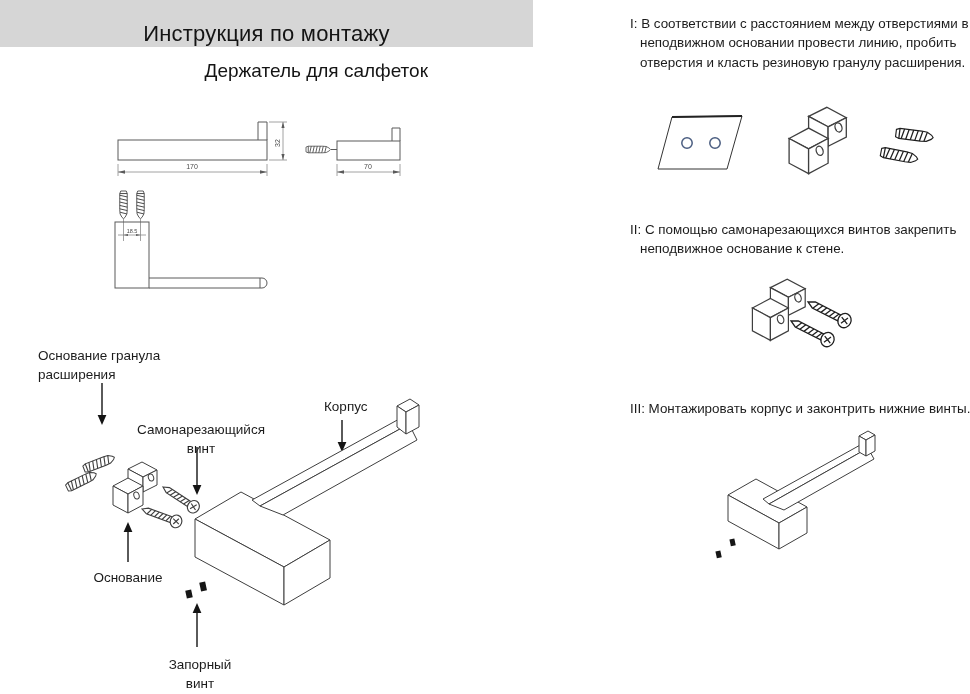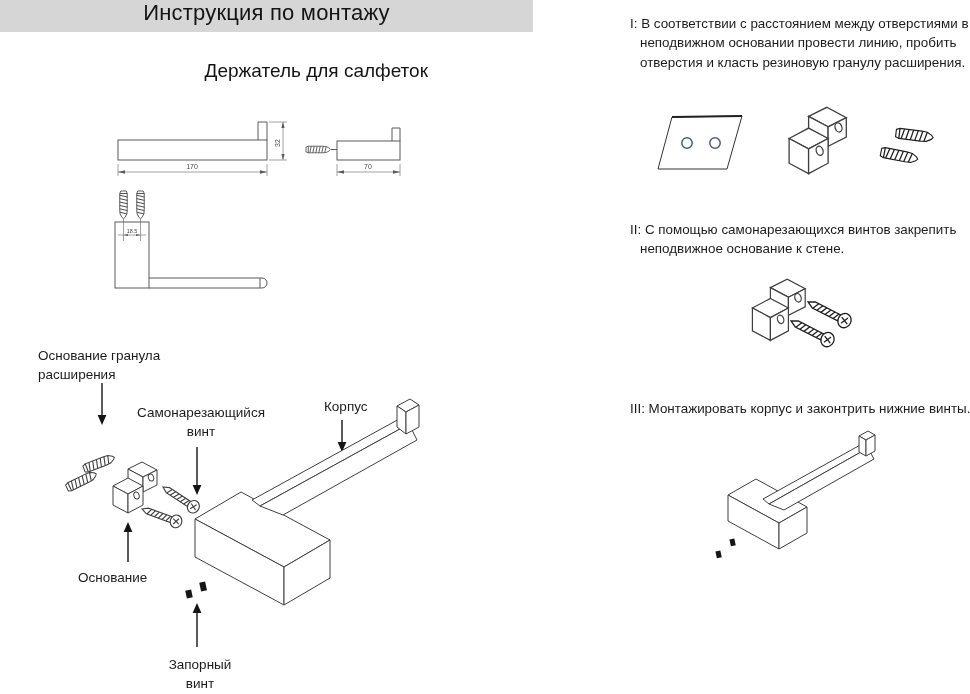--- a/index.html
+++ b/index.html
@@ -1,35 +1,35 @@
 <!DOCTYPE html>
 <html><head>
 <meta charset="utf-8">
 <style>
   html,body{margin:0;padding:0;background:#fff;}
   .page{position:relative;width:970px;height:694px;background:#ffffff;
         font-family:"Liberation Sans",sans-serif;color:#1d1d1d;overflow:hidden;}
 
-  .header-band{position:absolute;left:0;top:0;width:533px;height:32px;background:#d6d6d6;
-               display:flex;align-items:flex-start;justify-content:center;}
+  .header-band{position:absolute;left:0;top:0;width:533px;height:47px;background:#d6d6d6;
+               display:flex;align-items:flex-end;justify-content:center;}
   .title{font-size:22px;color:#141414;letter-spacing:.2px;}
   .subtitle{position:absolute;left:98px;top:60px;width:330px;text-align:right;
             font-size:19px;color:#141414;}
 
   .step-text{position:absolute;font-size:13.4px;line-height:1.44;color:#1c1c1c;
              padding-left:10px;text-indent:-10px;}
   #step1{left:630px;top:14px;width:336px;}
   #step2{left:630px;top:220px;width:336px;}
   #step3{left:630px;top:399px;width:342px;}
 
   .part-label{position:absolute;font-size:13.5px;line-height:1.4;color:#1c1c1c;}
   #lbl-rubber{left:38px;top:347px;width:128px;}
-  #lbl-tapping{left:136px;top:404px;width:130px;text-align:center;}
+  #lbl-tapping{left:136px;top:421px;width:130px;text-align:center;}
   #lbl-korpus{left:324px;top:398px;width:70px;}
-  #lbl-osnovanie{left:78px;top:569px;width:100px;}
+  #lbl-osnovanie{left:78px;top:569px;width:100px;text-align:center;}
   #lbl-zaporny{left:156px;top:656px;width:88px;text-align:center;}
 
   svg.diagram{position:absolute;overflow:visible;}
   .cad{stroke:#5a5a5a;stroke-width:1;fill:none;}
   .cad-thin{stroke:#8a8a8a;stroke-width:.8;fill:none;}
   .cad-fill{fill:#5a5a5a;stroke:none;}
   .dimtxt{fill:#4a4a4a;stroke:none;font-family:"Liberation Sans",sans-serif;}
   .art{stroke:#3f3f3f;stroke-width:1;fill:#fff;}
   .arrow{stroke:#141414;stroke-width:1.4;fill:none;}
   .arrowhead{fill:#141414;stroke:none;}

